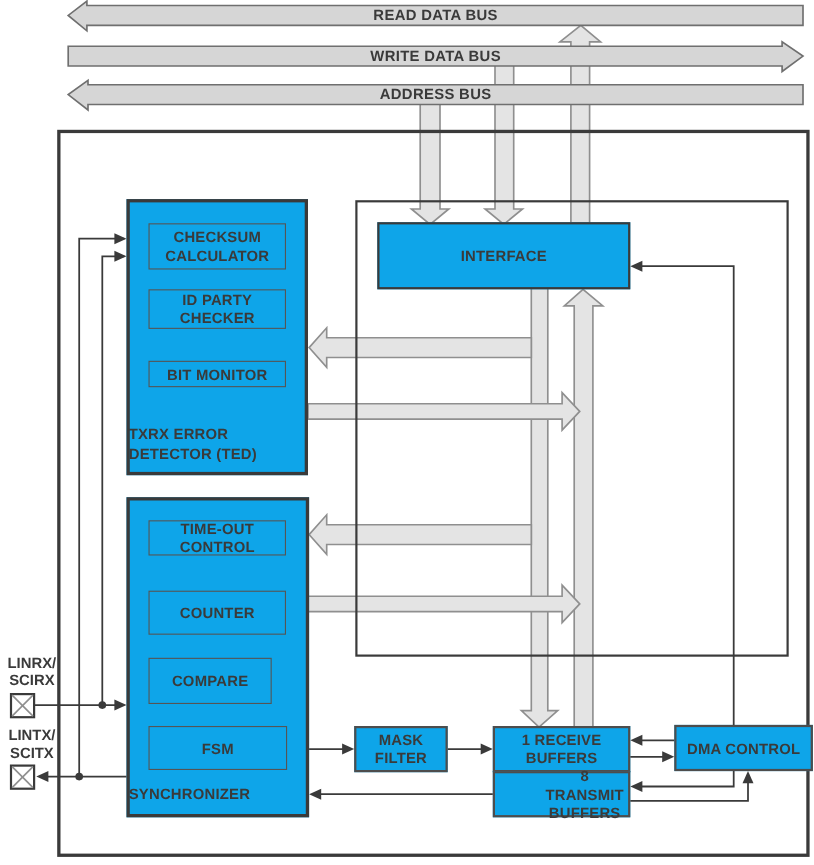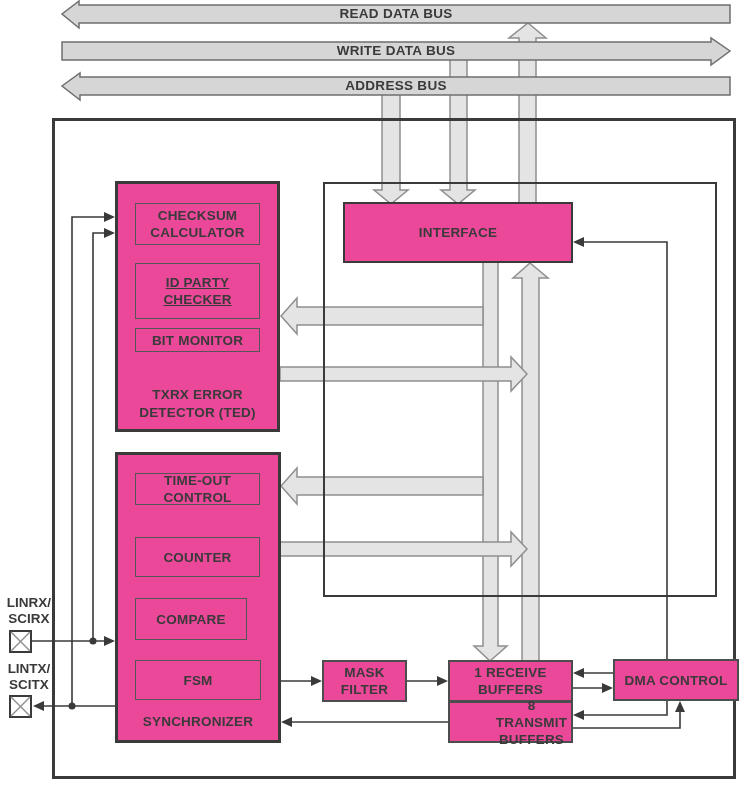--- a/index.html
+++ b/index.html
@@ -7,29 +7,29 @@
     position:relative;width:740px;height:786px;background:#ffffff;overflow:hidden;
     font-family:"Liberation Sans", sans-serif;color:#3a3a3a;
   }
   svg.layer{position:absolute;left:0;top:0;width:740px;height:786px;}
   #gray-layer{z-index:1;}
   #bars-layer{z-index:2;}
   .frame{position:absolute;box-sizing:border-box;background:transparent;z-index:3;}
   .outer-frame{border:3px solid #3a3a3a;}
   .inner-frame{border:2px solid #3a3a3a;}
   .box{
-    position:absolute;box-sizing:border-box;background:#ec4899;z-index:4;
+    position:absolute;box-sizing:border-box;background:#0ea5e9;z-index:4;
     display:flex;align-items:center;justify-content:center;text-align:center;
     font-weight:bold;font-size:13.5px;line-height:17px;letter-spacing:0.2px;
   }
   .bold-border{border:3px solid #3a3a3a;}
   .med-border{border:2px solid #4d4d4d;}
   .thin-border{border:1.5px solid #555555;}
   .block-title{
-    position:absolute;z-index:4;text-align:center;font-weight:bold;
+    position:absolute;z-index:4;font-weight:bold;
     font-size:13.5px;line-height:18px;letter-spacing:0.2px;
   }
   .bus-label{
     position:absolute;left:62px;width:668px;z-index:6;text-align:center;
     font-weight:bold;font-size:13.5px;line-height:16px;letter-spacing:0.3px;color:#3a3a3a;
   }
   .pin-label{
     position:absolute;left:0;width:58px;z-index:6;text-align:center;
     font-weight:bold;font-size:13.5px;line-height:15.5px;color:#3a3a3a;
   }
@@ -66,21 +66,21 @@
   <div class="bus-label" style="top:6px;">READ DATA BUS</div>
   <div class="bus-label" style="top:78px;">ADDRESS BUS</div>
 
   <div class="frame outer-frame" style="left:52px;top:118px;width:684px;height:661px;"></div>
   <div class="frame inner-frame" style="left:323px;top:182px;width:394px;height:415px;"></div>
 
   <div class="box" style="left:343px;top:202px;width:230px;height:61px;border:2px solid #3a3a3a;">INTERFACE</div>
 
   <div class="box bold-border" style="left:115px;top:181px;width:165px;height:251px;"></div>
   <div class="box thin-border" style="left:135px;top:203px;width:125px;height:42px;">CHECKSUM CALCULATOR</div>
-  <div class="box thin-border" style="left:135px;top:263px;width:125px;height:56px;text-decoration:underline;">ID PARTY CHECKER</div>
+  <div class="box thin-border" style="left:135px;top:263px;width:125px;height:36px;">ID PARTY CHECKER</div>
   <div class="box thin-border" style="left:135px;top:328px;width:125px;height:24px;text-align:center;">BIT MONITOR</div>
   <div class="block-title" style="left:117px;top:386px;width:161px;">TXRX ERROR DETECTOR (TED)</div>
 
   <div class="box bold-border" style="left:115px;top:452px;width:166px;height:291px;"></div>
   <div class="box thin-border" style="left:135px;top:473px;width:125px;height:32px;">TIME-OUT CONTROL</div>
   <div class="box thin-border" style="left:135px;top:537px;width:125px;height:40px;">COUNTER</div>
   <div class="box thin-border" style="left:135px;top:598px;width:112px;height:42px;">COMPARE</div>
   <div class="box thin-border" style="left:135px;top:660px;width:126px;height:40px;">FSM</div>
   <div class="block-title" style="left:117px;top:713px;width:162px;">SYNCHRONIZER</div>
 

